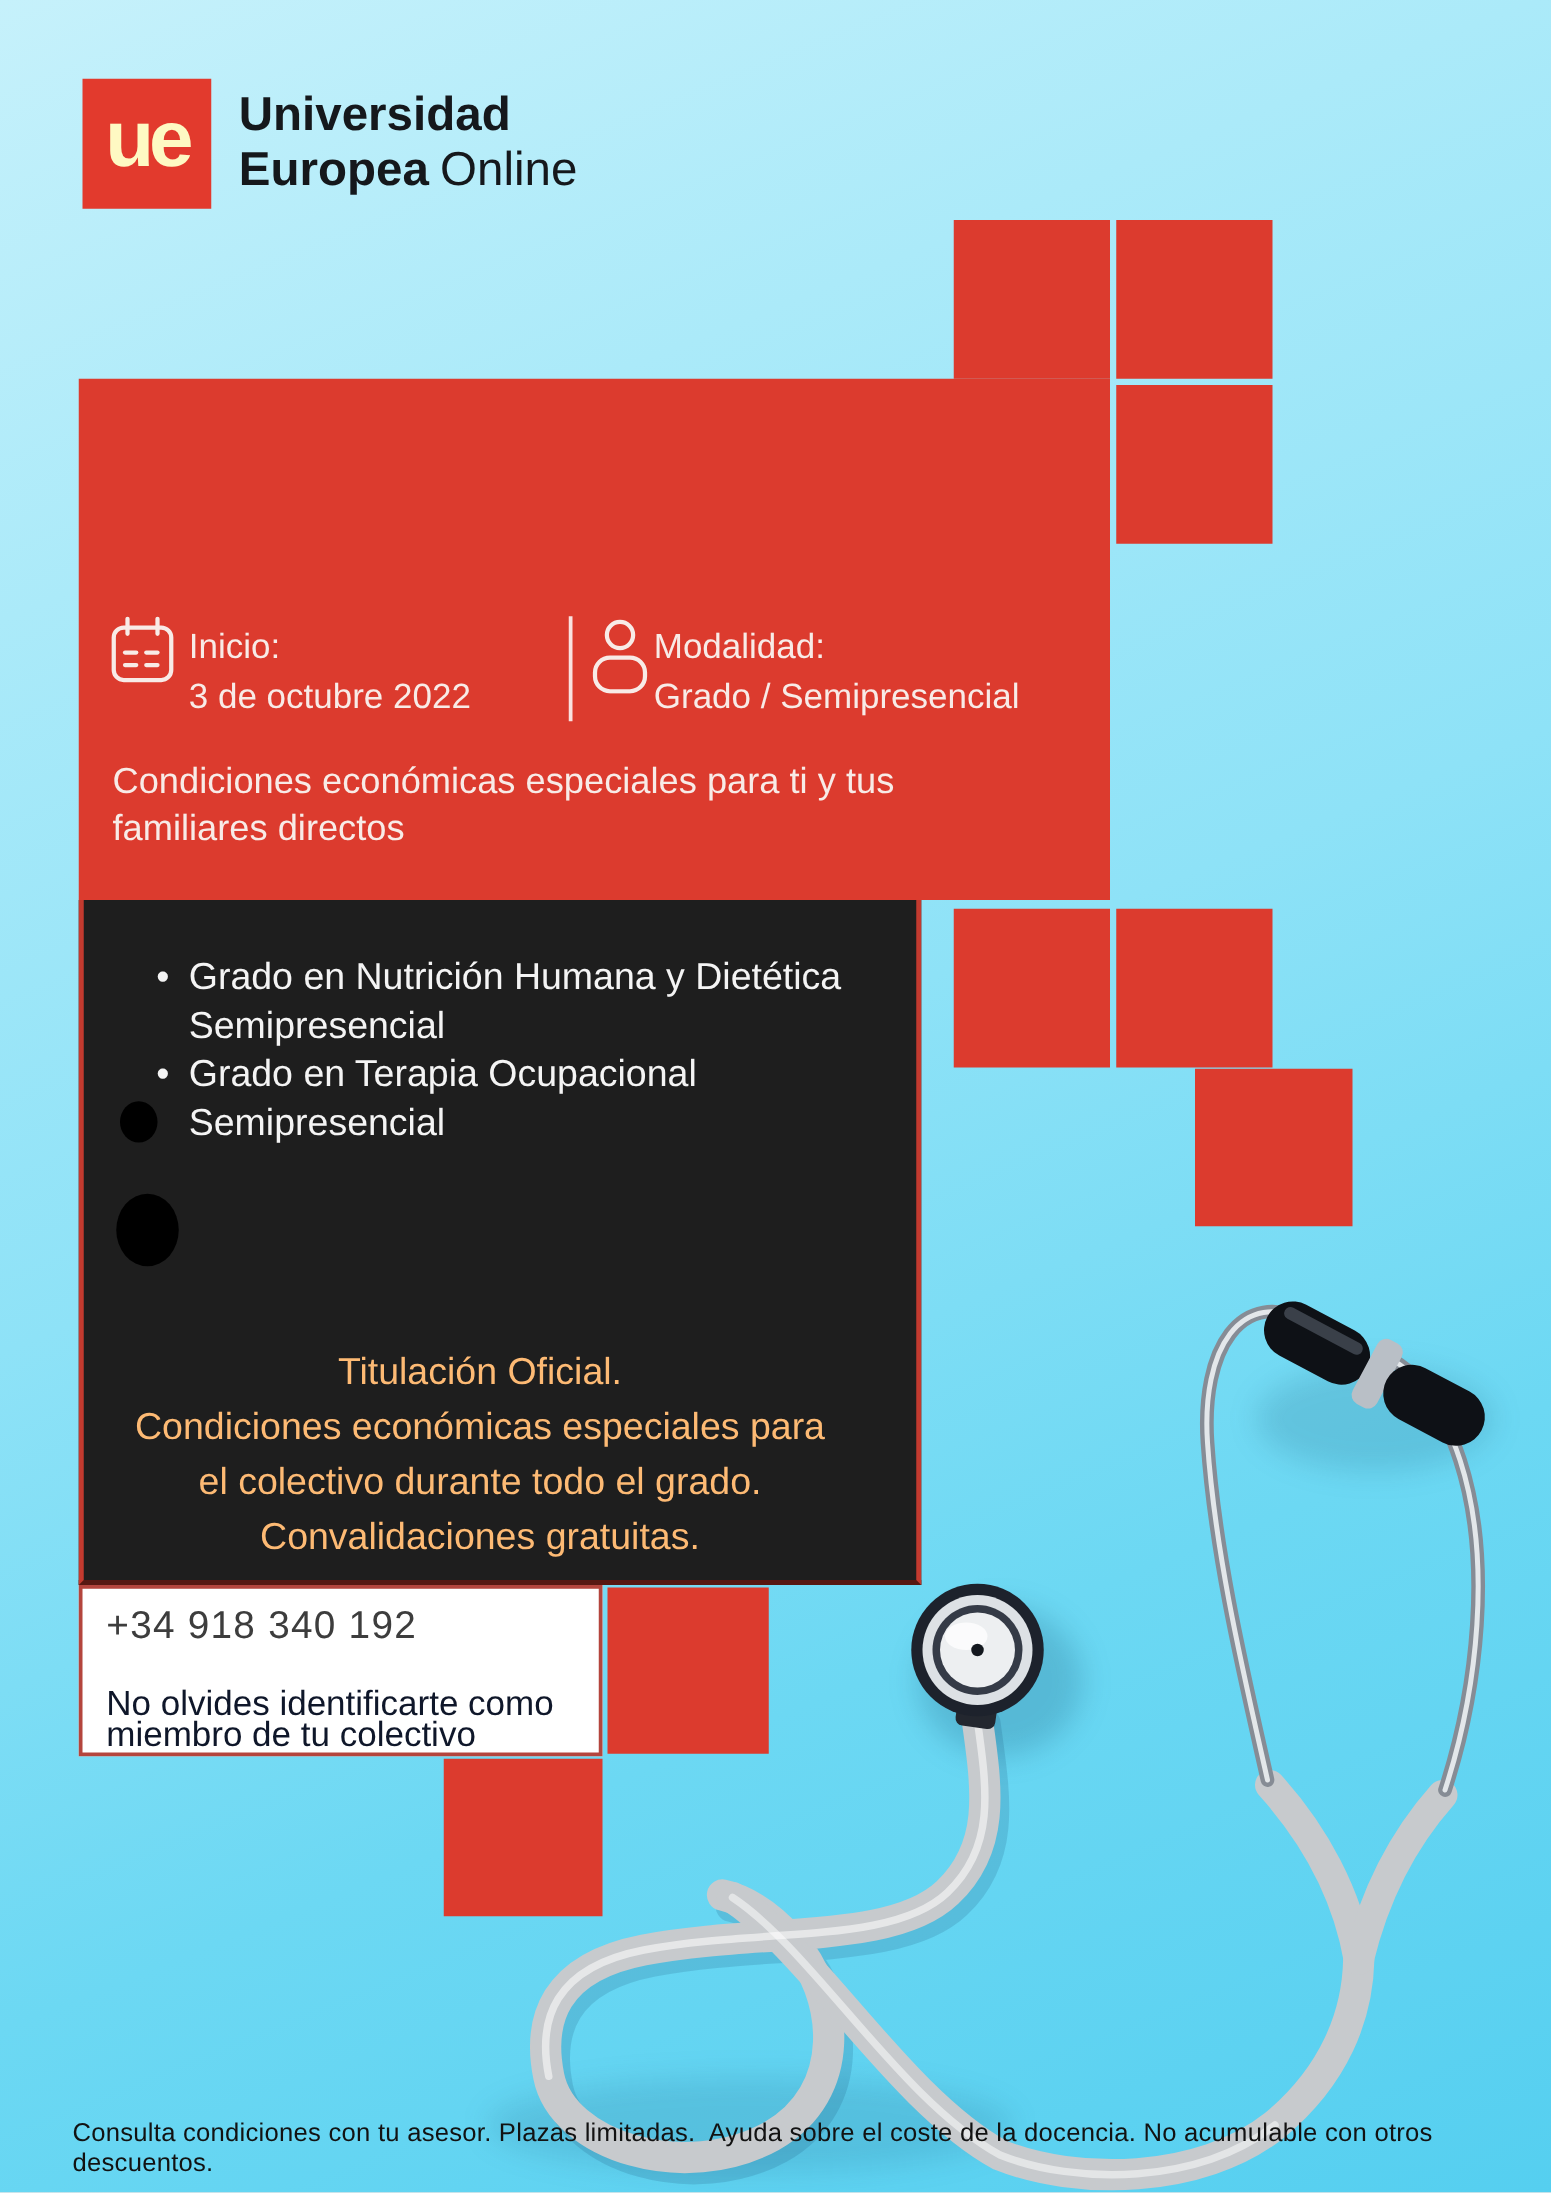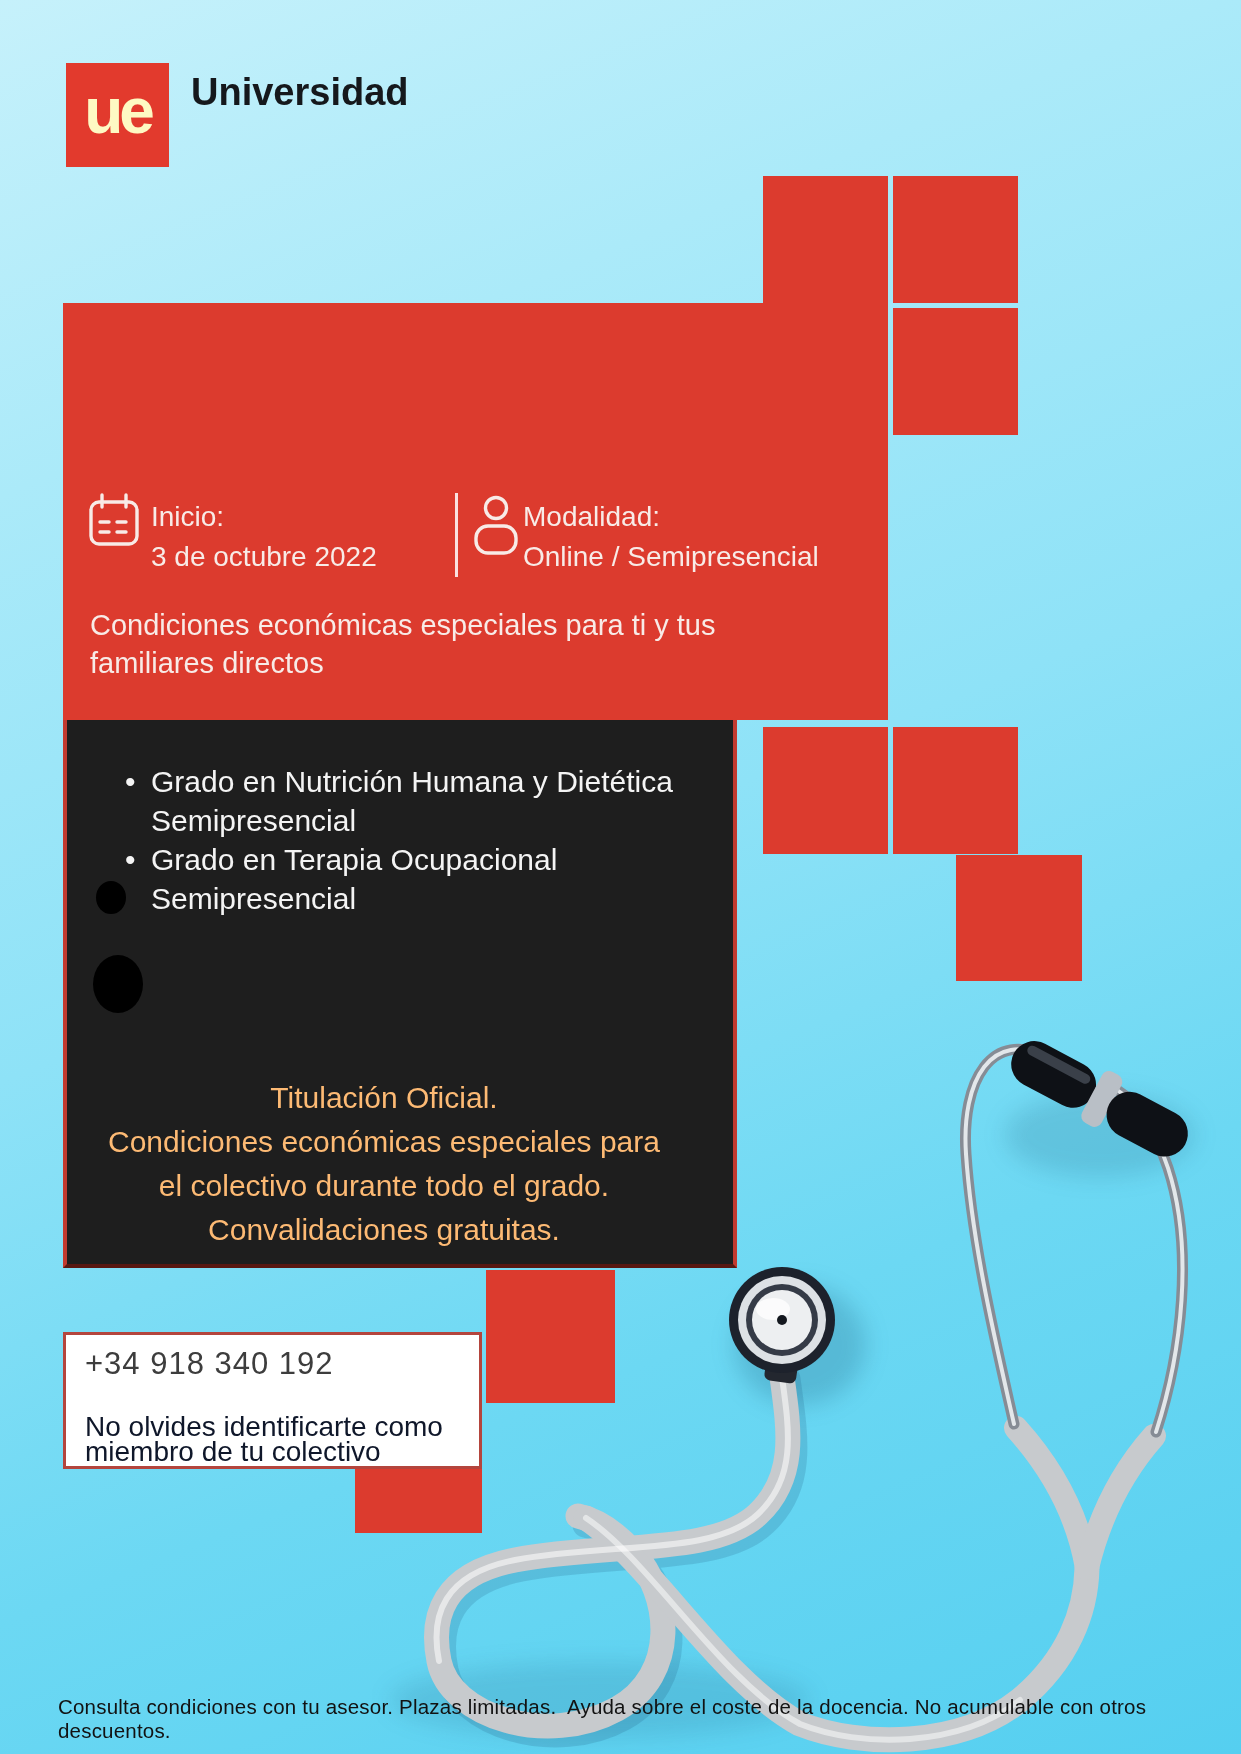--- a/index.html
+++ b/index.html
@@ -41,41 +41,44 @@
   .black-box{position:absolute;left:63px;top:720px;width:674px;height:548px;background:#1e1e1e;
     box-sizing:border-box;border-left:4px solid #c23a2f;border-right:4px solid #c23a2f;border-bottom:4px solid #571812;}
   .degree-list{position:absolute;left:56px;top:42px;margin:0;padding:0;list-style:none;
     color:#f4f4f4;font-size:30px;line-height:39px;}
   .degree-list li{position:relative;padding-left:28px;white-space:pre-line;}
   .degree-list li::before{content:"•";position:absolute;left:2px;top:0;color:#f4f4f4;}
   .dot-small{position:absolute;left:29px;top:161px;width:30px;height:33px;background:#000;border-radius:50%;}
   .dot-big{position:absolute;left:26px;top:235px;width:50px;height:58px;background:#000;border-radius:50%;}
   .box-note{position:absolute;left:41px;top:356px;color:#fdba74;font-size:30px;line-height:44px;white-space:pre-line;text-align:center;}
   
-  .contact-card{position:absolute;left:63px;top:1332px;width:419px;height:137px;background:#ffffff;
+  .contact-card{position:absolute;left:63px;top:1268px;width:419px;height:137px;background:#ffffff;
     box-sizing:border-box;border:3px solid #b4453d;}
   .contact-phone{position:absolute;left:19px;top:11px;color:#3d3d3d;font-size:31px;letter-spacing:1px;}
   .contact-note{position:absolute;left:19px;top:55px;color:#0f172a;font-size:28px;line-height:25px;white-space:pre-line;margin-top:24px;}
   
   .stetho{position:absolute;left:0;top:0;z-index:5;pointer-events:none;}
   .blurred{filter:blur(11px);}
   
   .disclaimer{position:absolute;left:58px;top:1695px;width:1150px;z-index:10;color:#121212;
     font-size:20.5px;letter-spacing:.2px;white-space:pre-wrap;}
 </style>
 </head>
 <body>
 
 <div class="page">
 
   <div class="logo-mark">
     <span>ue</span>
   </div>
   <div class="logo-text">
     <div class="b">Universidad</div>
+    <div>
+      <span class="b">Europea</span><span class="r">Online</span>
+    </div>
   </div>
 
   <div class="sq sq1"></div>
   <div class="sq sq2"></div>
   <div class="sq sq3"></div>
   <div class="sq sq4"></div>
   <div class="sq sq5"></div>
   <div class="sq sq6"></div>
   <div class="sq sq7"></div>
   <div class="sq sq8"></div>
@@ -101,21 +104,21 @@
     <div class="info-divider"></div>
 
     <svg class="info-icon person-icon" width="46" height="60" viewBox="0 0 46 60">
       <g fill="none" stroke="#f8ebe7" stroke-width="3.4">
         <circle cx="23" cy="13" r="10.5"></circle>
         <rect x="3" y="31" width="40" height="27" rx="12"></rect>
       </g>
     </svg>
     <div class="info-text info-modalidad">
       <div>Modalidad:</div>
-      <div>Online / Semipresencial</div>
+      <div>Grado / Semipresencial</div>
     </div>
 
     <div class="banner-note">Condiciones económicas especiales para ti y tus
 familiares directos</div>
   </div>
 
   <div class="black-box">
     <ul class="degree-list">
       <li>Grado en Nutrición Humana y Dietética
 Semipresencial</li>

